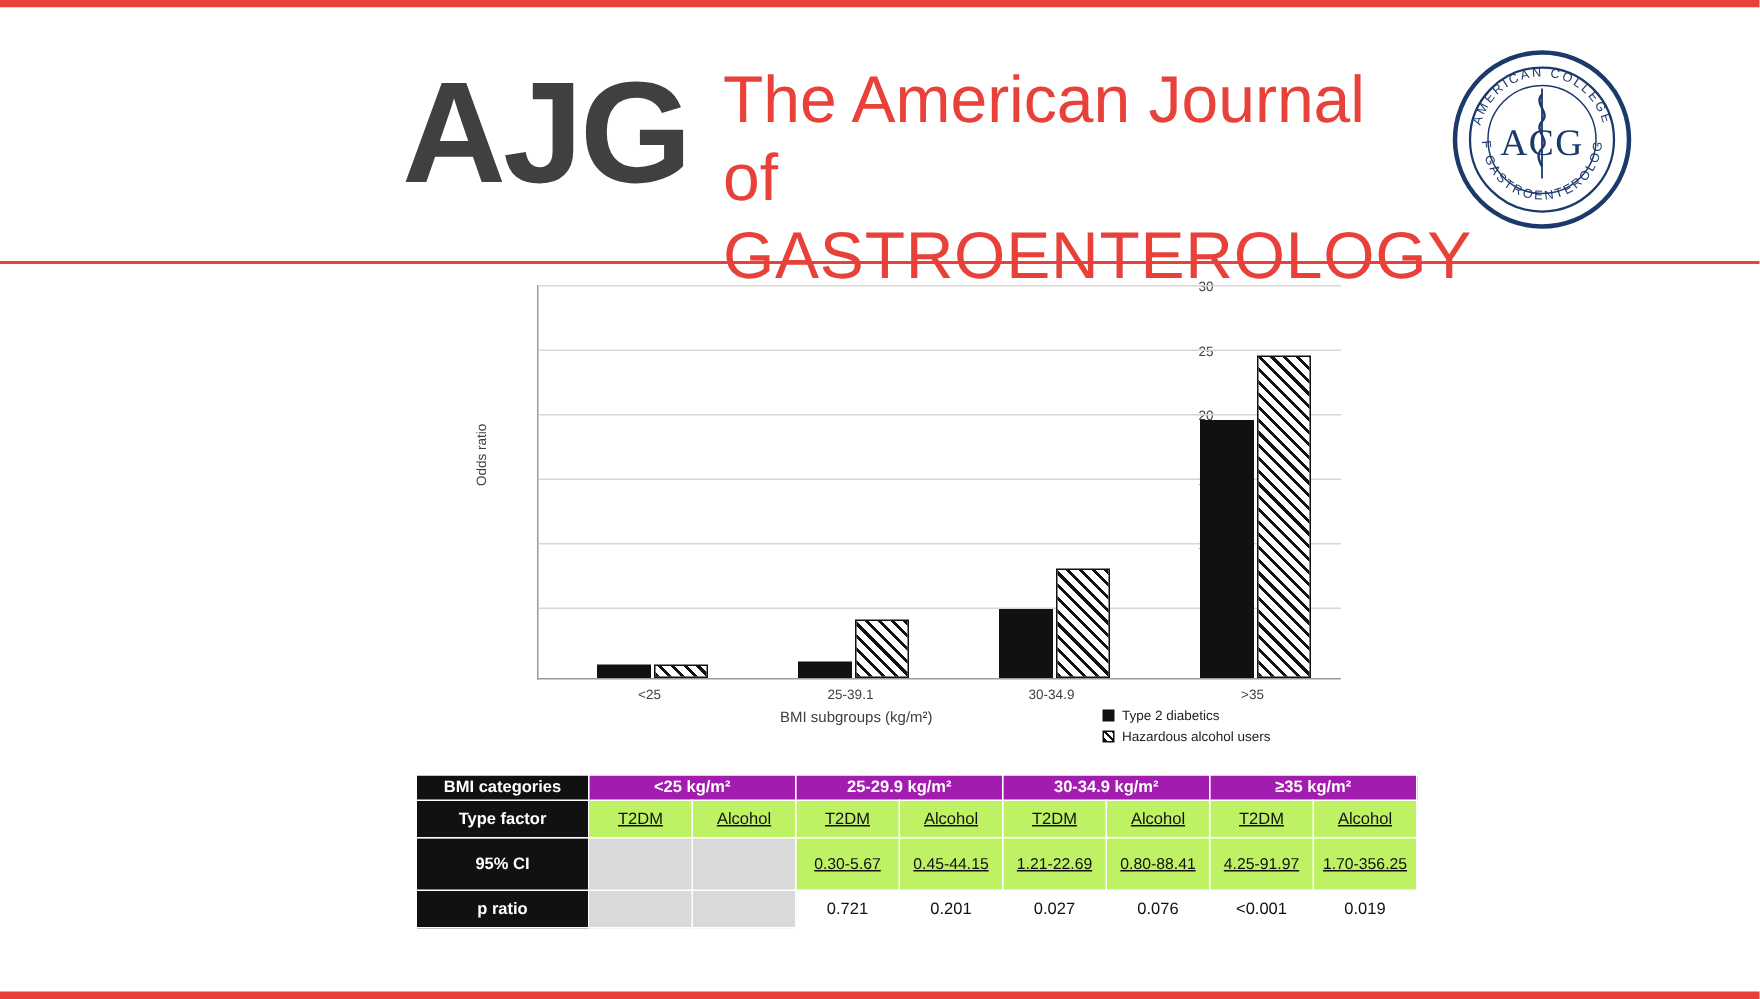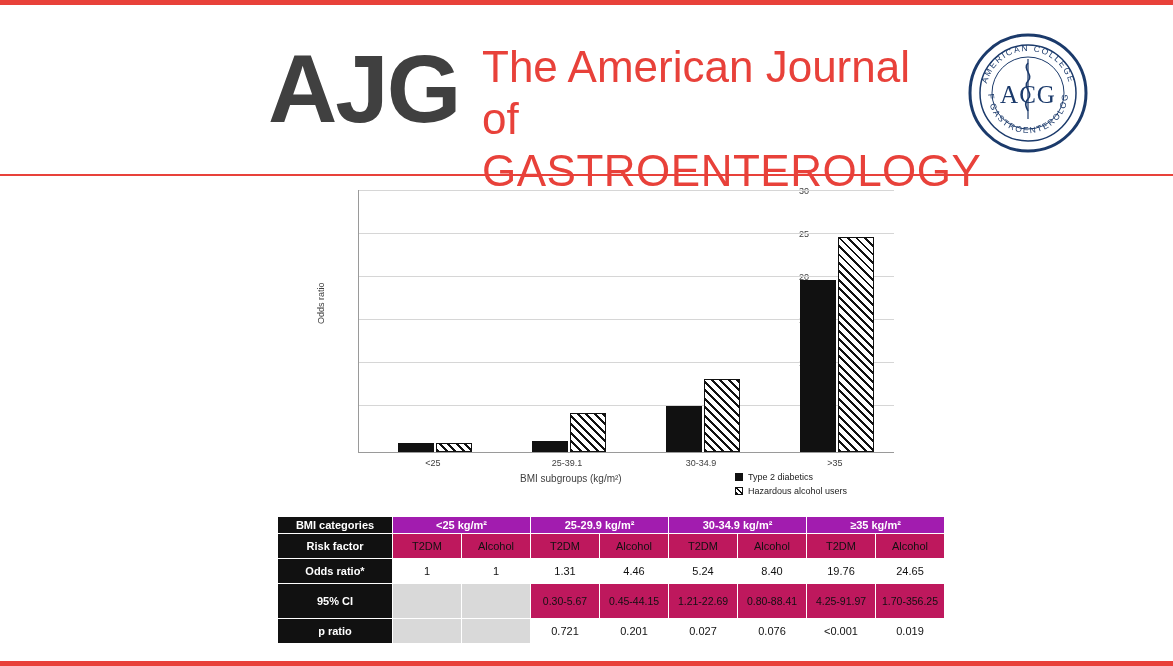--- a/index.html
+++ b/index.html
@@ -189,21 +189,22 @@
     font-size: 11px;
   }
   .rowlabel {
     background: #111111;
     color: #ffffff;
     font-weight: bold;
     width: 108px;
     font-size: 11px;
   }
   .cell-light {
-    background: #be185d;
+    background: #bef264;
+    text-decoration: underline;
   }
   .cell-mid {
     background: #d9d9d9;
   }
   .cell-white {
     background: #ffffff;
   }
   .datacell {
     width: 62px;
     height: 20px;
@@ -301,40 +302,29 @@
   <table class="datatable">
     <tbody>
       <tr>
         <td class="rowlabel">BMI categories</td>
         <td class="hdr-dark" colspan="2">&lt;25 kg/m²</td>
         <td class="hdr-dark" colspan="2">25-29.9 kg/m²</td>
         <td class="hdr-dark" colspan="2">30-34.9 kg/m²</td>
         <td class="hdr-dark" colspan="2">≥35 kg/m²</td>
       </tr>
       <tr>
-        <td class="rowlabel">Risk factor</td>
+        <td class="rowlabel">Type factor</td>
         <td class="cell-light datacell">T2DM</td>
         <td class="cell-light datacell">Alcohol</td>
         <td class="cell-light datacell">T2DM</td>
         <td class="cell-light datacell">Alcohol</td>
         <td class="cell-light datacell">T2DM</td>
         <td class="cell-light datacell">Alcohol</td>
         <td class="cell-light datacell">T2DM</td>
         <td class="cell-light datacell">Alcohol</td>
-      </tr>
-      <tr>
-        <td class="rowlabel">Odds ratio*</td>
-        <td class="cell-white datacell">1</td>
-        <td class="cell-white datacell">1</td>
-        <td class="cell-white datacell">1.31</td>
-        <td class="cell-white datacell">4.46</td>
-        <td class="cell-white datacell">5.24</td>
-        <td class="cell-white datacell">8.40</td>
-        <td class="cell-white datacell">19.76</td>
-        <td class="cell-white datacell">24.65</td>
       </tr>
       <tr>
         <td class="rowlabel">95% CI</td>
         <td class="cell-mid datacell ci-cell"></td>
         <td class="cell-mid datacell ci-cell"></td>
         <td class="cell-light datacell ci-cell">0.30-5.67</td>
         <td class="cell-light datacell ci-cell">0.45-44.15</td>
         <td class="cell-light datacell ci-cell">1.21-22.69</td>
         <td class="cell-light datacell ci-cell">0.80-88.41</td>
         <td class="cell-light datacell ci-cell">4.25-91.97</td>

